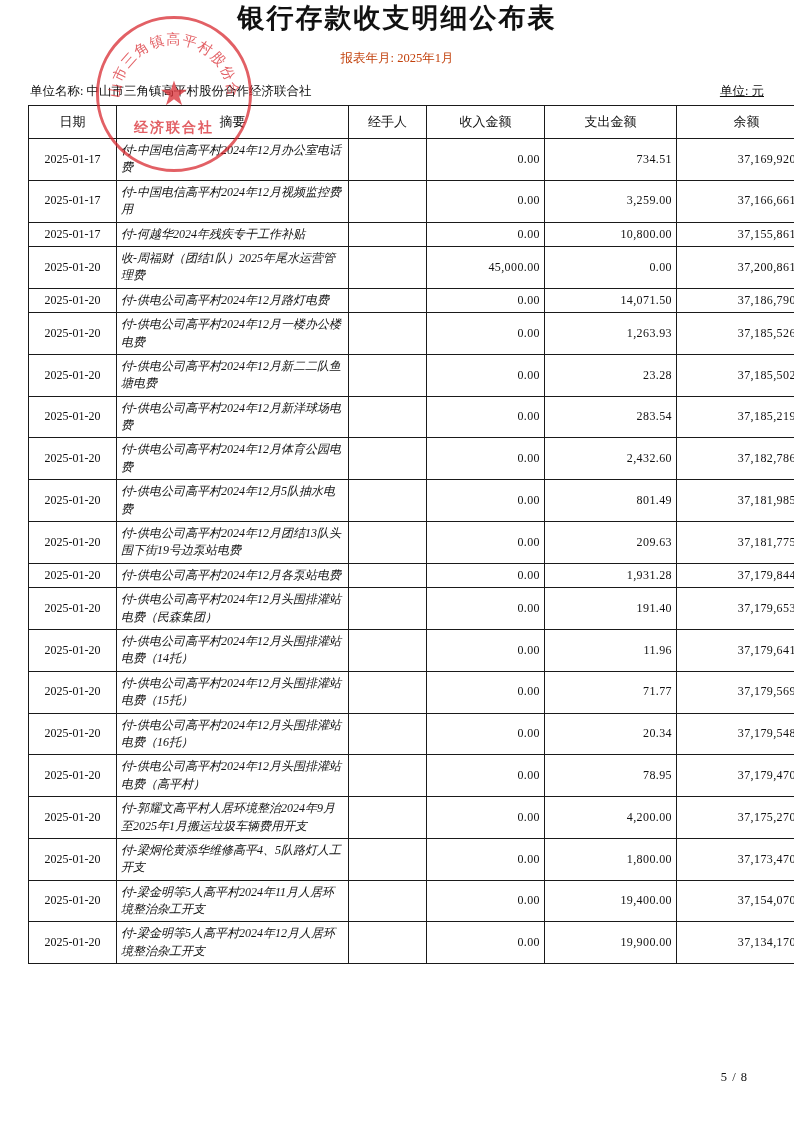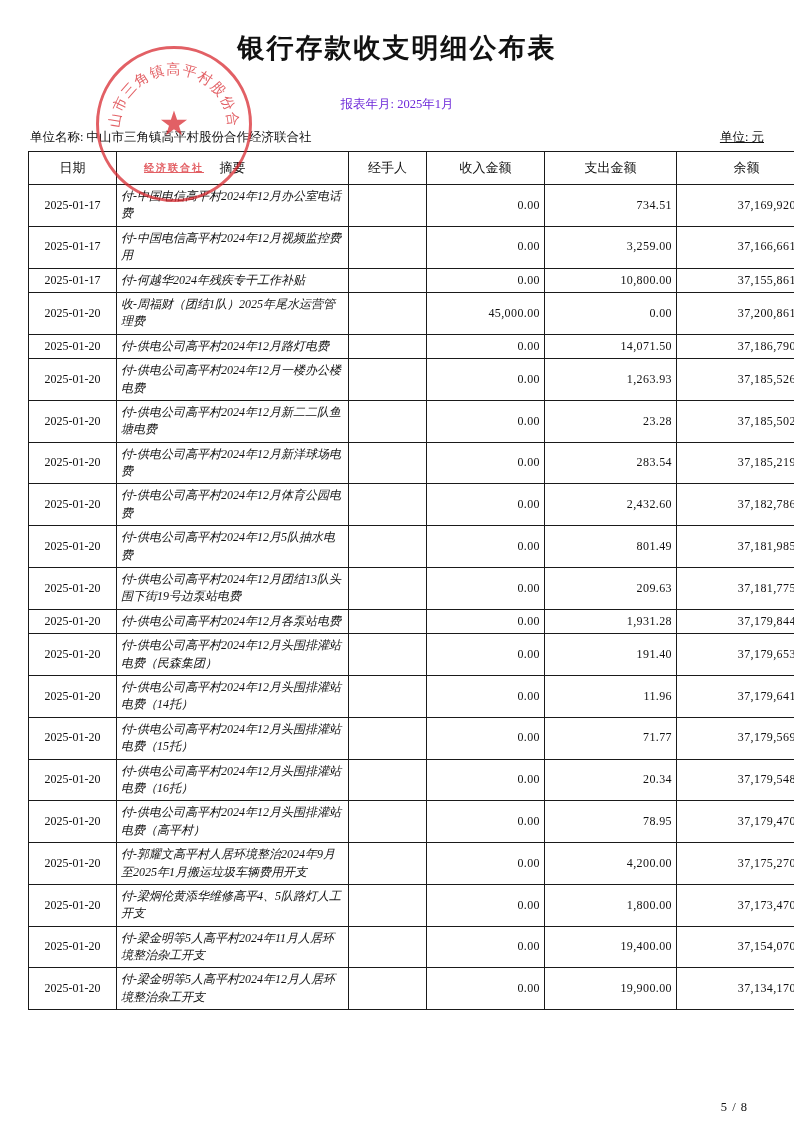--- a/index.html
+++ b/index.html
@@ -20,28 +20,27 @@
     width: 794px;
     height: 1123px;
     box-sizing: border-box;
     padding: 0 28px;
   }
   .doc-title {
     text-align: center;
     font-size: 27px;
     font-weight: bold;
     letter-spacing: 2px;
-    margin-top: 30px;
     font-family: Liberation Sans, sans-serif;
   }
   .doc-subtitle {
     text-align: center;
     font-size: 12.5px;
-    margin-top: 30px;
-    color: #6d28d9;
+    margin-top: 14px;
+    color: #c2410c;
   }
   .meta-row {
     display: flex;
     justify-content: space-between;
     align-items: flex-end;
     font-size: 12.5px;
     margin-top: 16px;
     padding: 0 2px;
   }
   .meta-left {
@@ -132,28 +131,27 @@
     position: absolute;
     left: 0;
     top: 0;
     width: 150px;
     height: 150px;
   }
   .seal .arc-text svg { width: 150px; height: 150px; }
   .seal .bottom-text {
     position: absolute;
     left: 50%;
-    bottom: 24px;
+    bottom: 32px;
     transform: translateX(-50%);
     color: #d8232a;
-    font-size: 10px;
+    font-size: 14px;
     letter-spacing: 2px;
     white-space: nowrap;
     font-weight: bold;
-    text-decoration: underline;
   }
 </style>
 </head>
 <body>
 
 <div class="page">
 
   <div class="doc-title">银行存款收支明细公布表</div>
   <div class="doc-subtitle">报表年月: 2025年1月</div>
 

